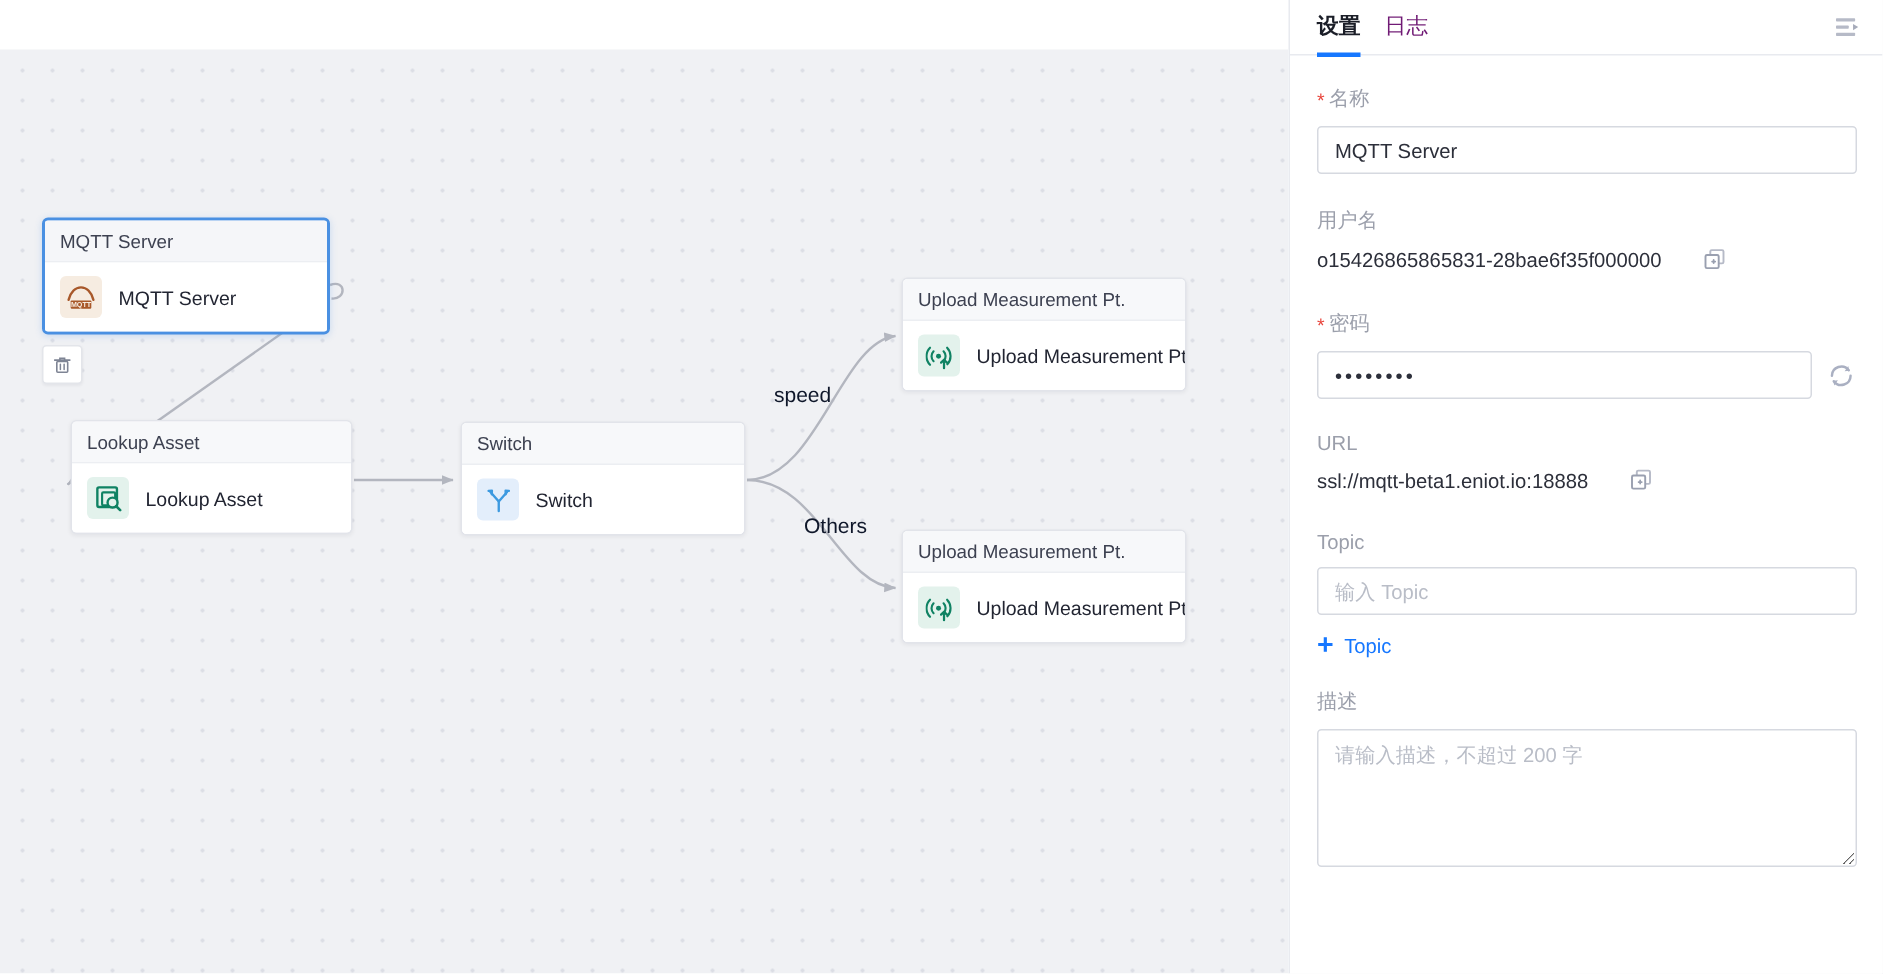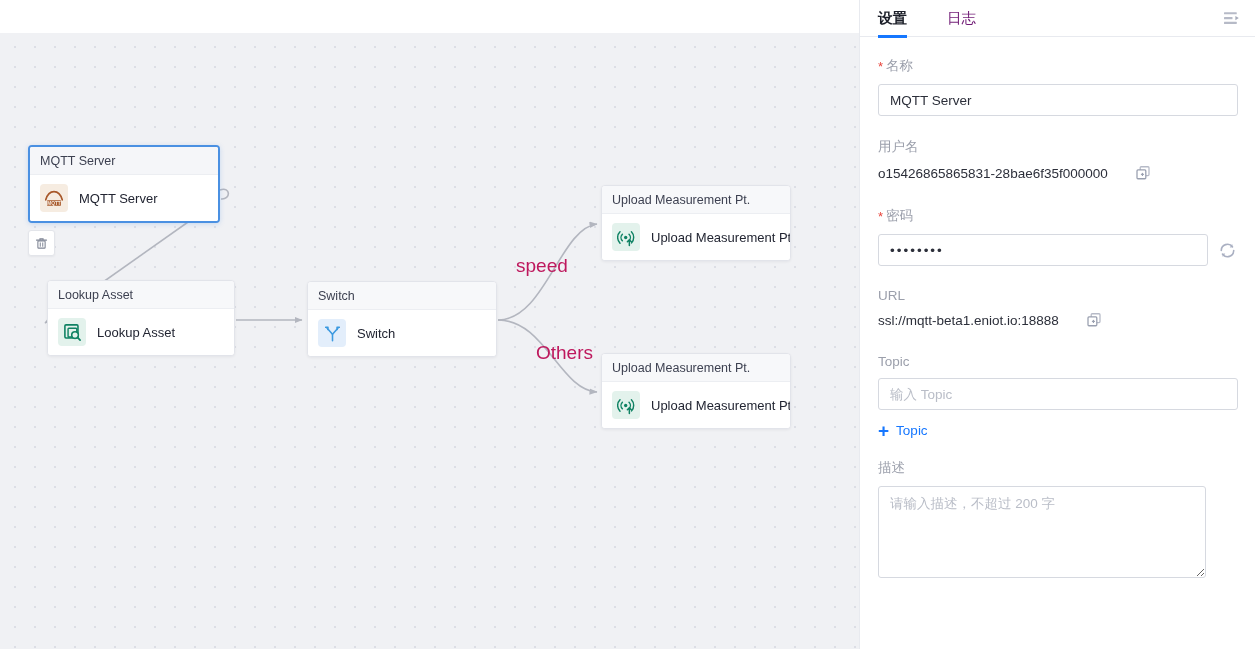--- a/index.html
+++ b/index.html
@@ -94,42 +94,42 @@
     background: #ffffff;
     border: 1px solid #e3e5ea;
     border-radius: 3px;
     display: flex; align-items: center; justify-content: center;
     cursor: pointer;
     box-shadow: 0 1px 2px rgba(16,24,40,0.05);
   }
 
   .edge-label {
     position: absolute;
-    font-size: 19px;
-    color: #be185d;
+    font-size: 14px;
+    color: #0f172a;
     white-space: nowrap;
   }
   #label-speed  { left: 516px; top: 255px; }
   #label-others { left: 536px; top: 342px; }
 
   
   #panel {
     position: absolute; left: 859px; top: 0;
     width: 396px; height: 649px;
     background: #ffffff;
     border-left: 1px solid #e8eaef;
   }
   #panel-tabs {
     position: relative;
     height: 37px;
     border-bottom: 1px solid #e8eaef;
     display: flex;
     align-items: center;
     padding-left: 18px;
-    gap: 40px;
+    gap: 16px;
   }
   .tab {
     position: relative;
     height: 37px;
     line-height: 37px;
     font-size: 14.5px;
     color: #701a75;
     cursor: pointer;
     white-space: nowrap;
   }
@@ -199,21 +199,21 @@
     cursor: pointer;
     margin-top: 13px;
   }
   .add-plus {
     font-size: 19px;
     line-height: 14px;
     font-weight: bold;
     color: #1677ff;
   }
   .textarea {
-    width: 328px;
+    width: 360px;
     height: 92px;
     border: 1px solid #d6d9e0;
     border-radius: 3px;
     padding: 8px 11px;
     font-size: 13.5px;
     color: #2c2f3a;
     font-family: "Liberation Sans", "DejaVu Sans", sans-serif;
     resize: vertical;
     outline: none;
   }

